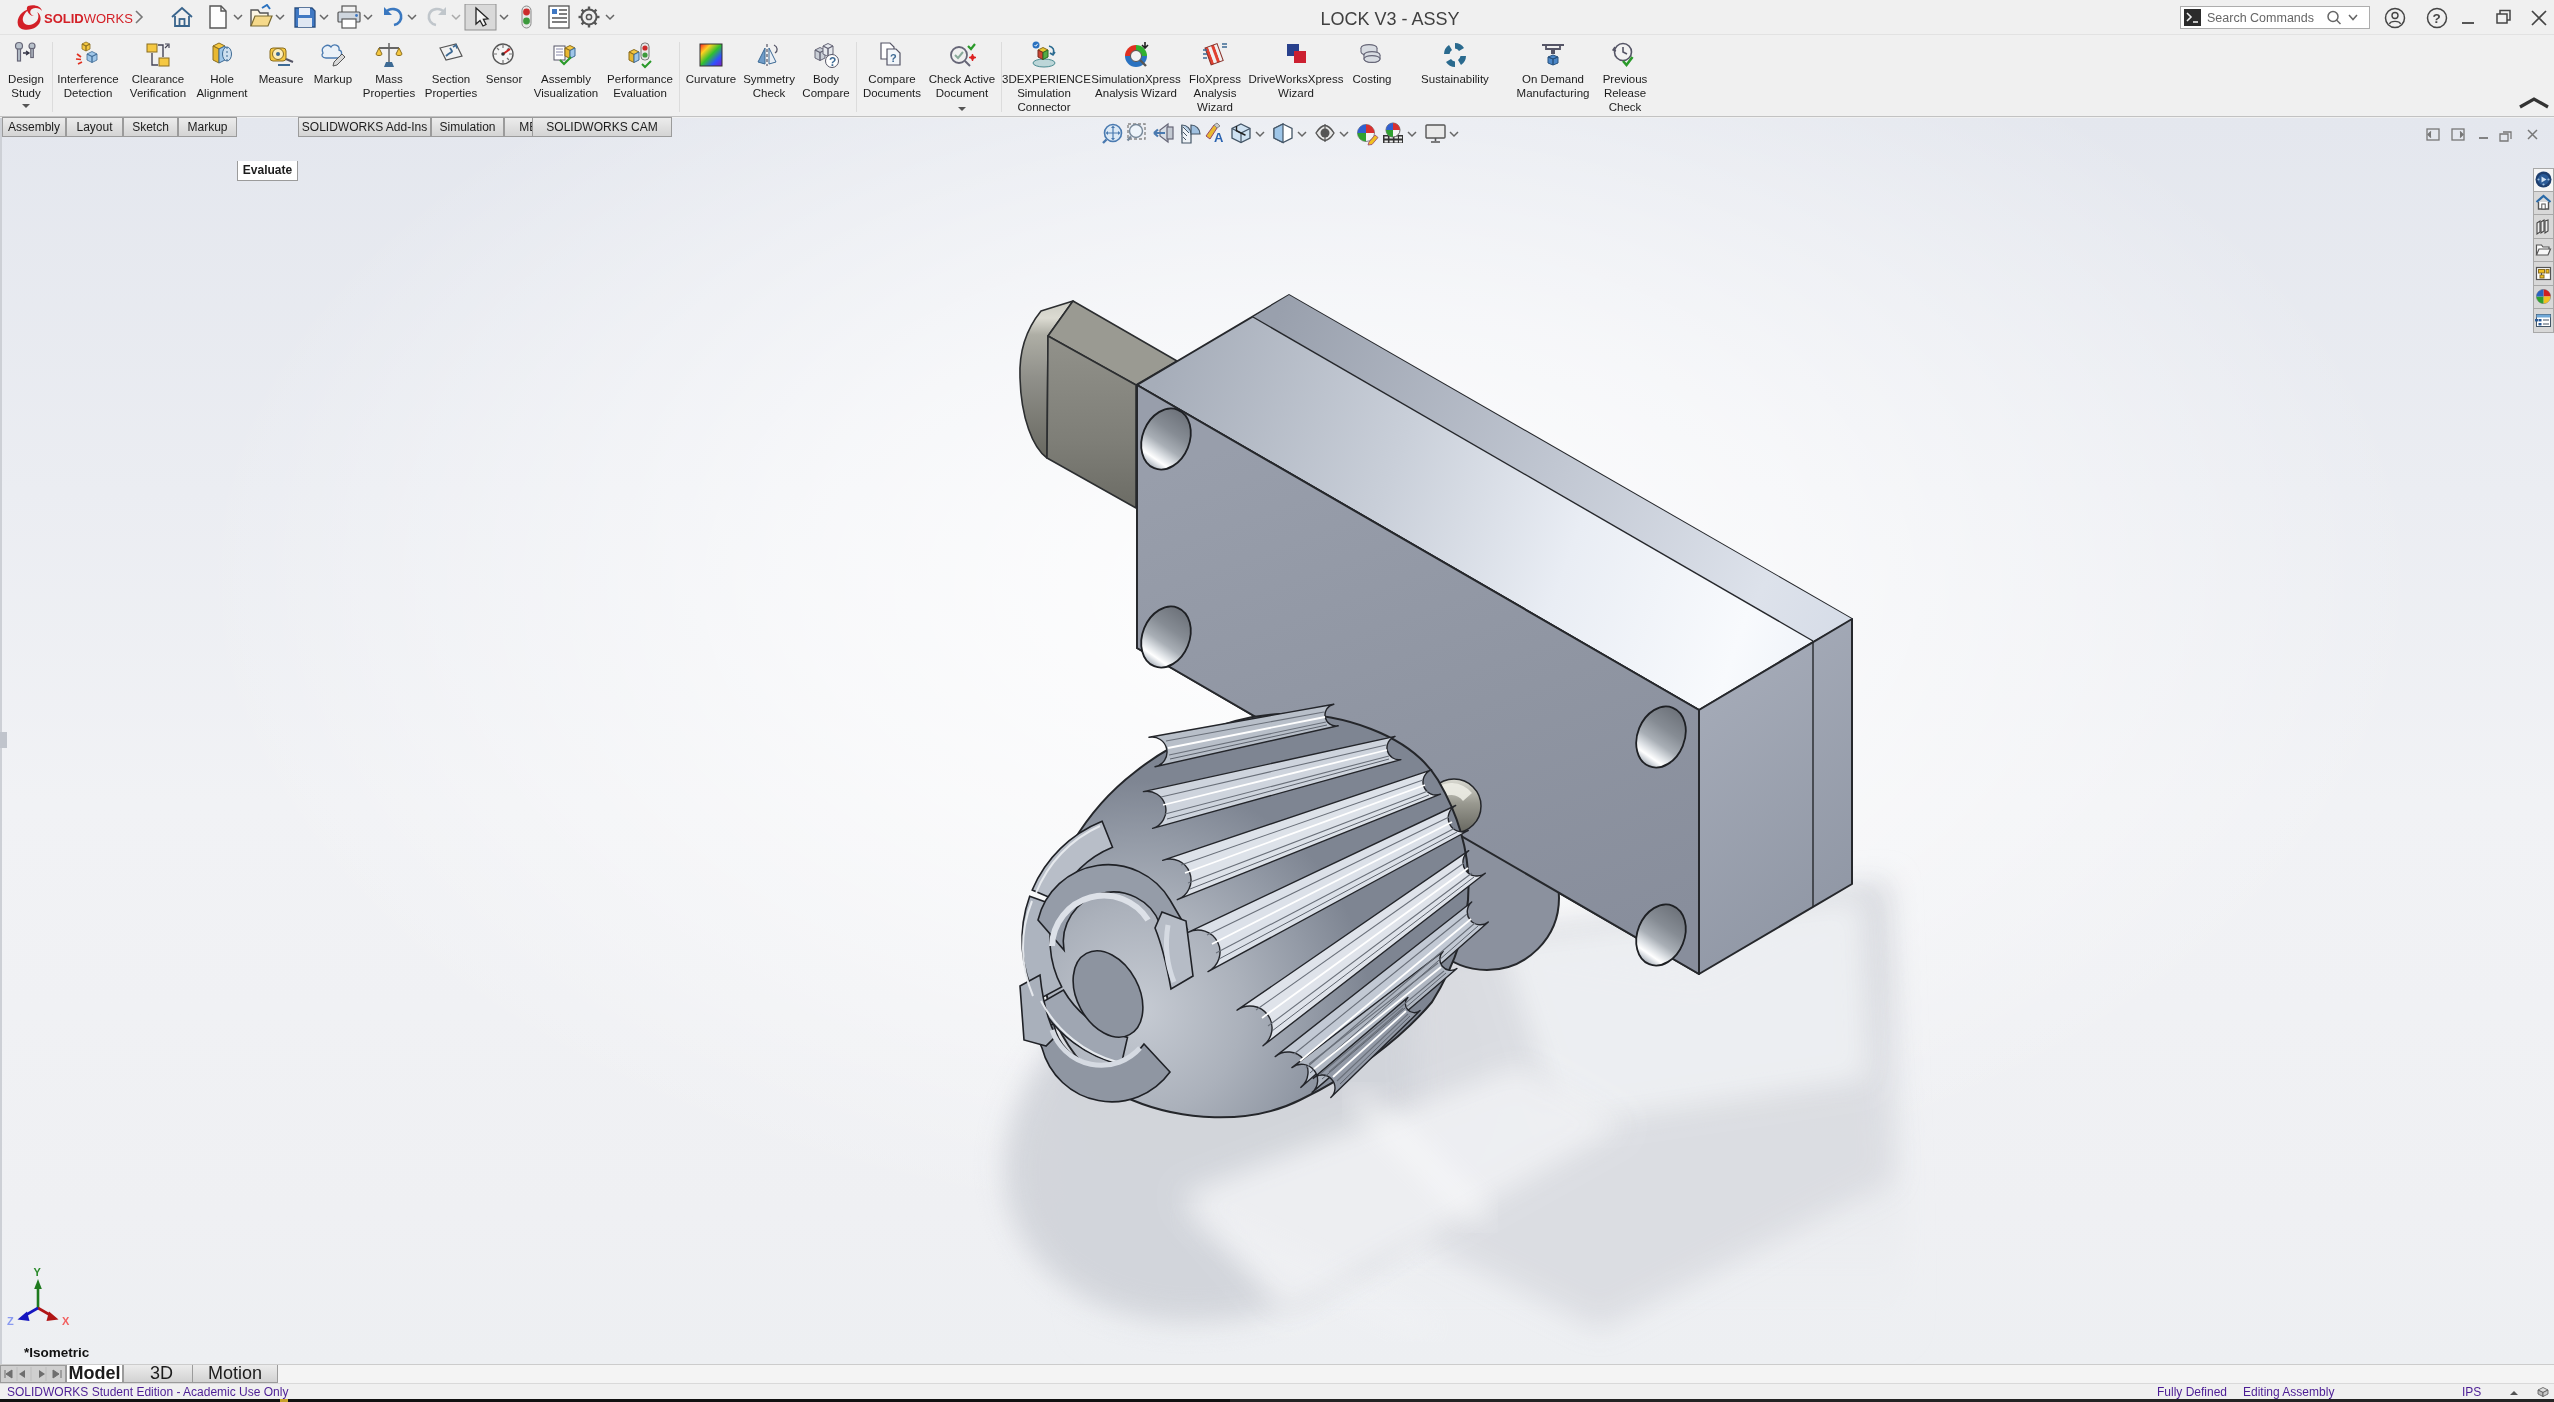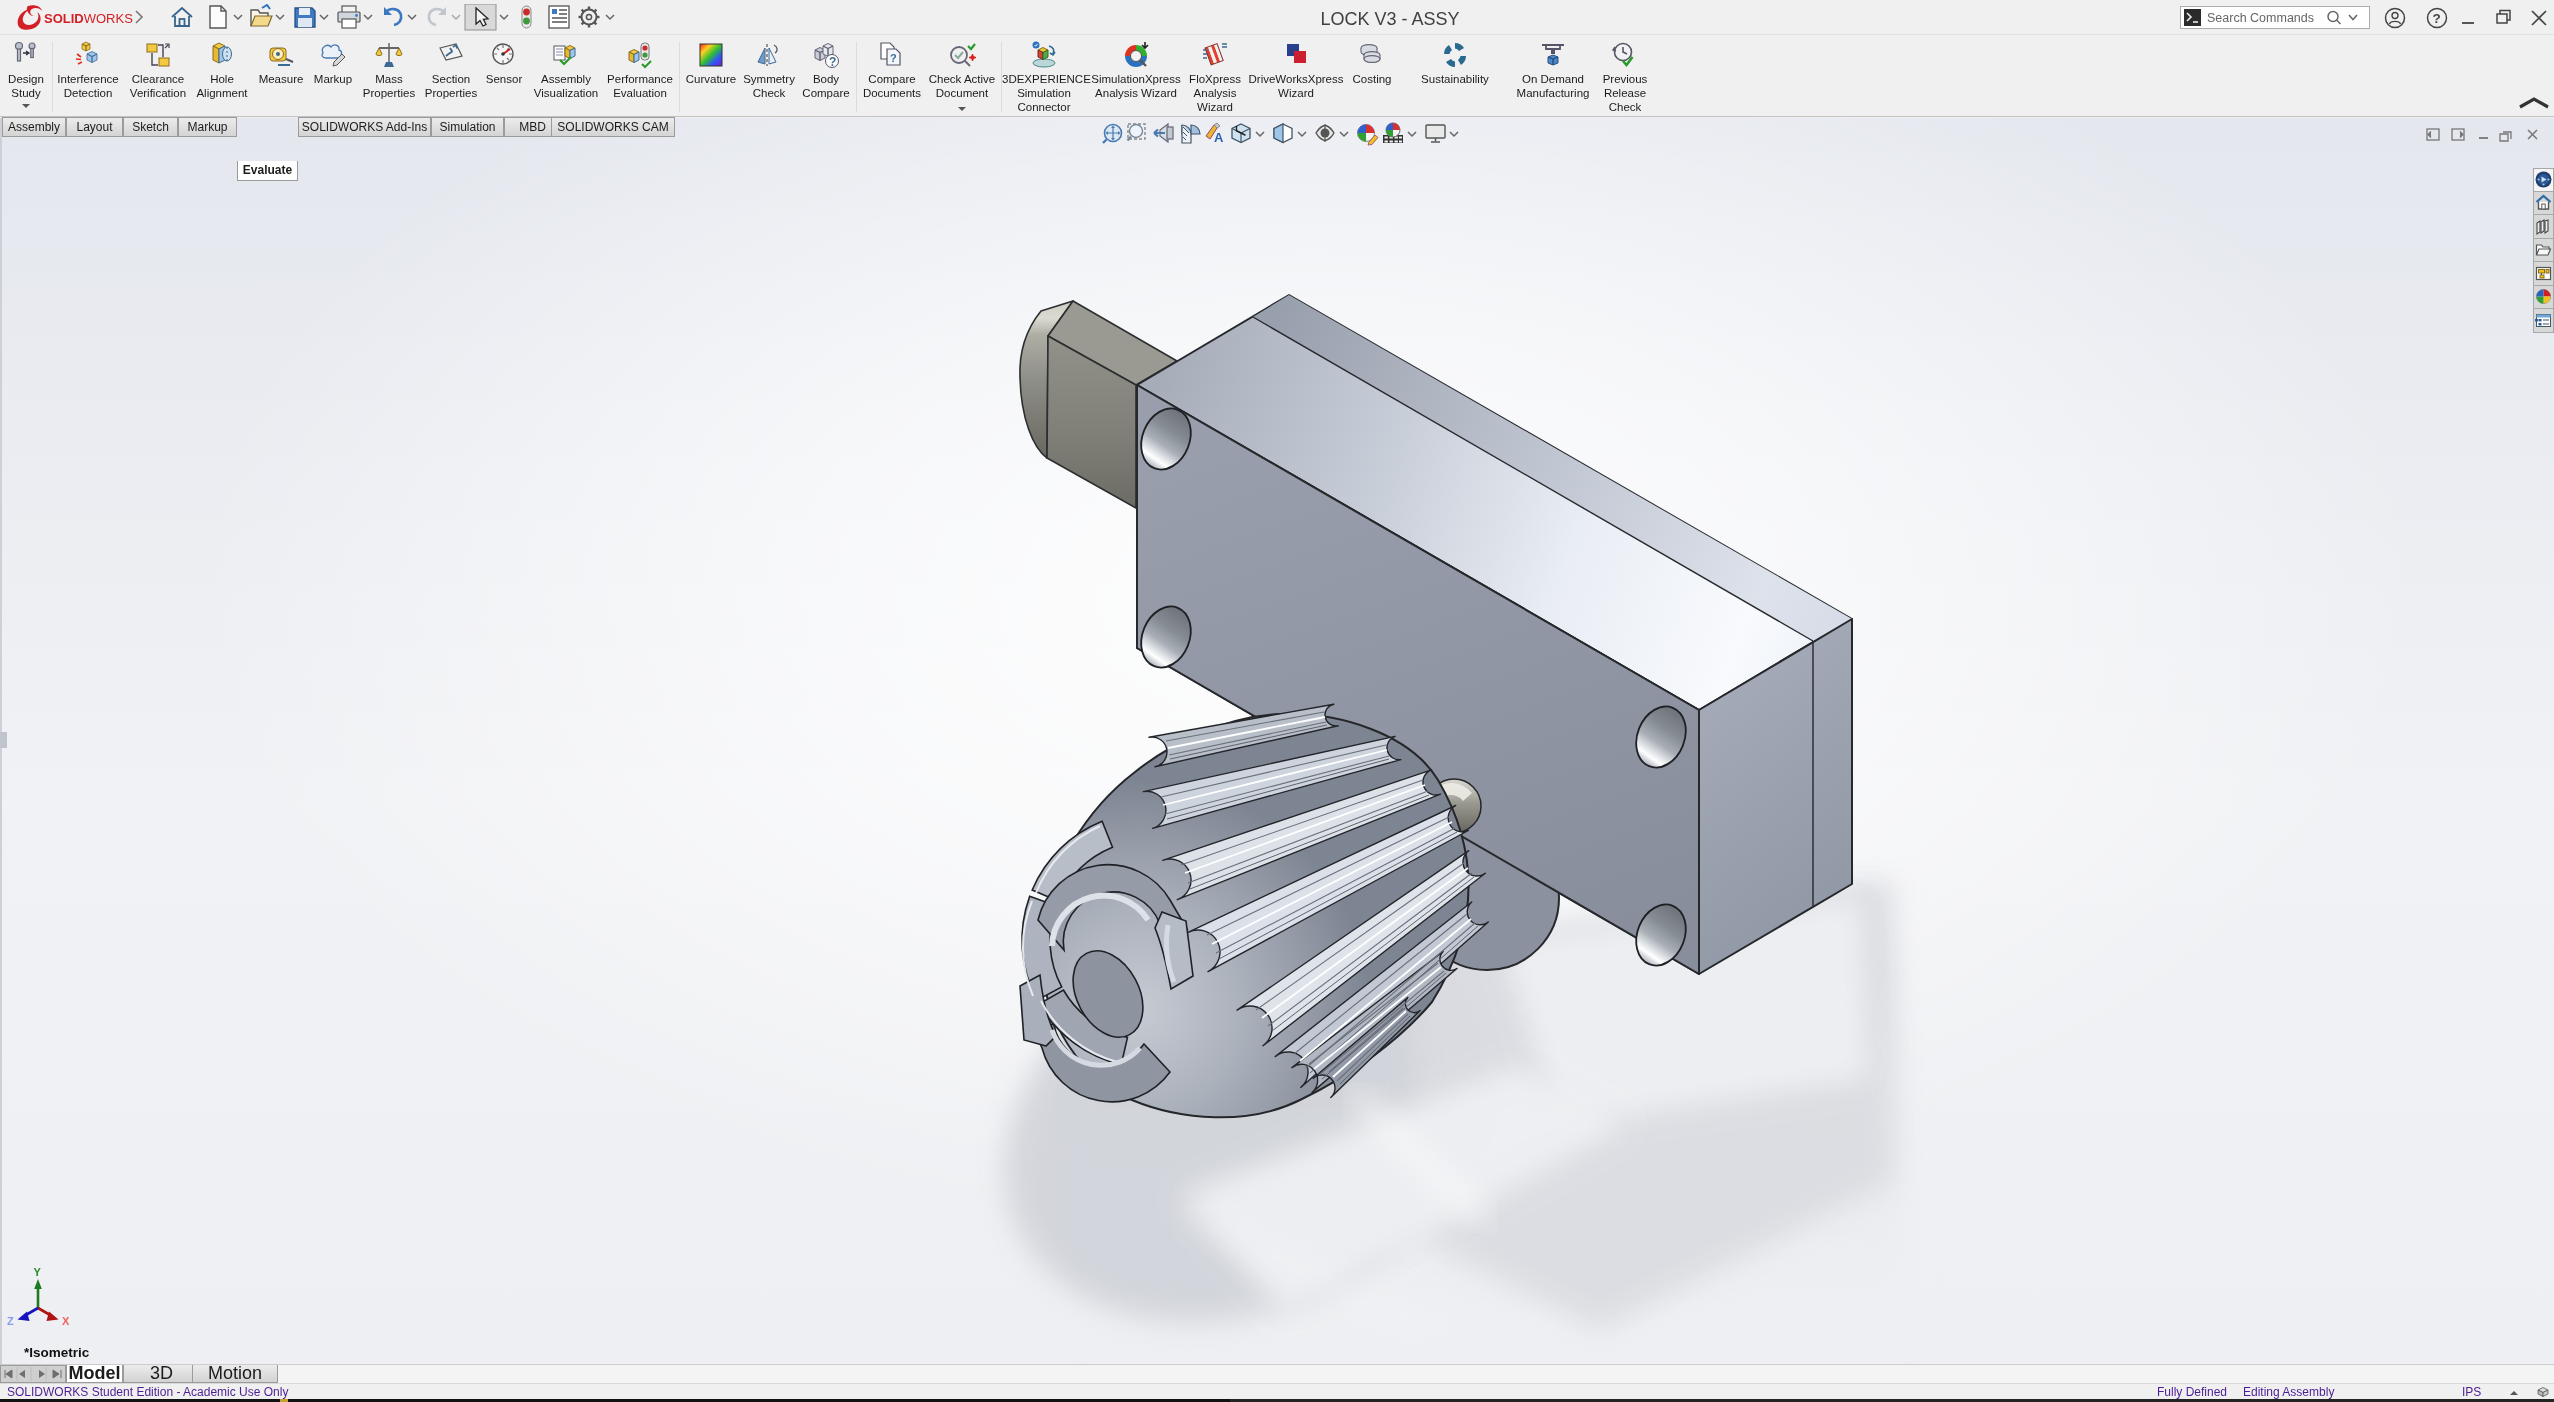--- a/index.html
+++ b/index.html
@@ -336,21 +336,21 @@
 </div>
 <div id="tabrow">
 <div class="tab" style="left:2px;width:64px">Assembly</div>
 <div class="tab" style="left:66px;width:57px">Layout</div>
 <div class="tab" style="left:123px;width:55px">Sketch</div>
 <div class="tab" style="left:178px;width:59px">Markup</div>
 <div class="tab active" style="left:237px;width:61px">Evaluate</div>
 <div class="tab" style="left:298px;width:133px">SOLIDWORKS Add-Ins</div>
 <div class="tab" style="left:431px;width:73px">Simulation</div>
 <div class="tab" style="left:504px;width:57px">MBD</div>
-<div class="tab" style="left:551px;width:124px">SOLIDWORKS CAM</div>
+<div class="tab" style="left:532px;width:140px">SOLIDWORKS CAM</div>
 </div>
 <div id="viewport">
 <svg width="2554" height="1246" viewBox="0 118 2554 1246" style="position:absolute;left:0;top:0">
 <defs>
 <linearGradient id="topg" gradientUnits="userSpaceOnUse" x1="1150" y1="400" x2="1830" y2="640">
   <stop offset="0" stop-color="#a6adb9"></stop>
           <stop offset="0.35" stop-color="#c9cfd9"></stop>
           <stop offset="0.62" stop-color="#e9edf4"></stop>
           <stop offset="0.88" stop-color="#f8fafd"></stop>
           <stop offset="1" stop-color="#eff3f9"></stop>

